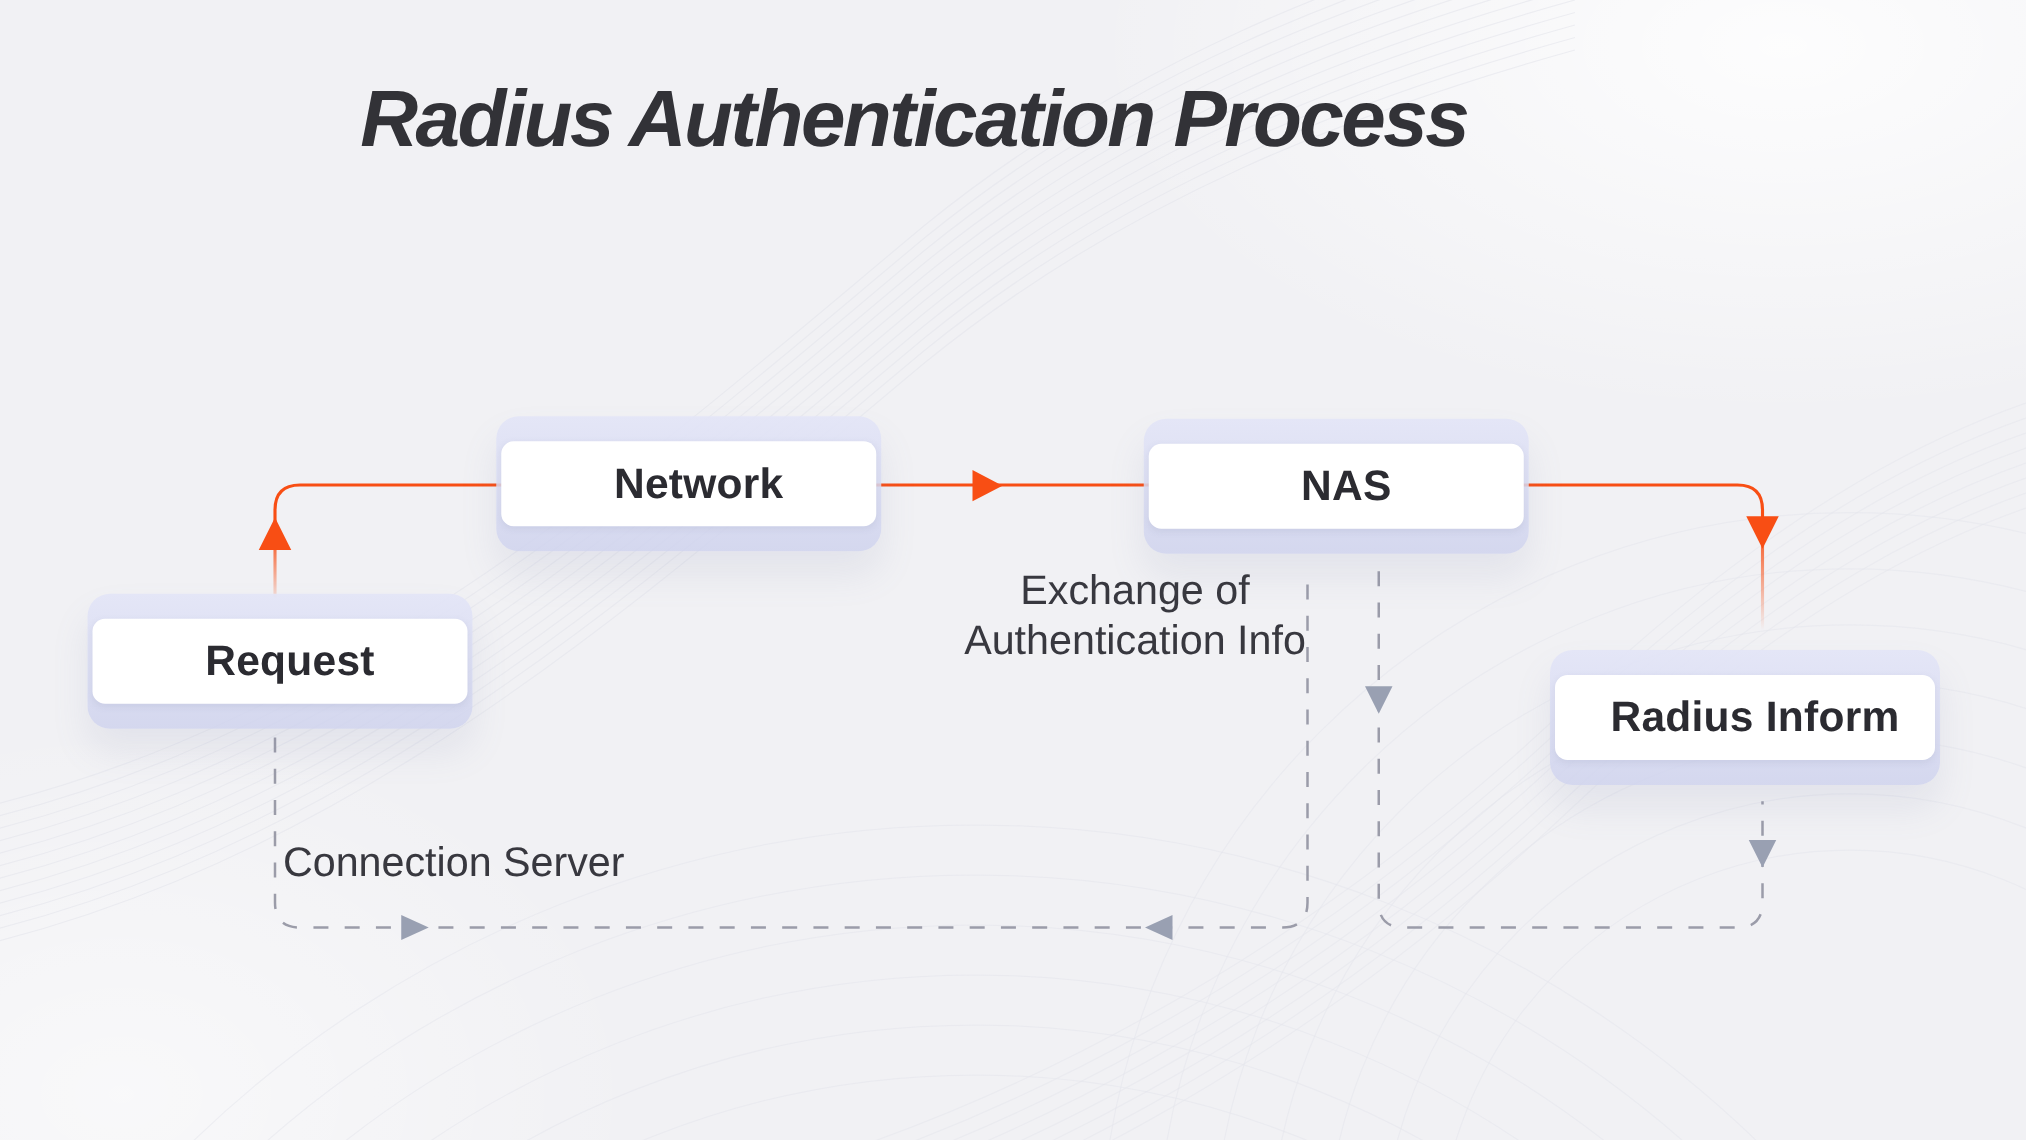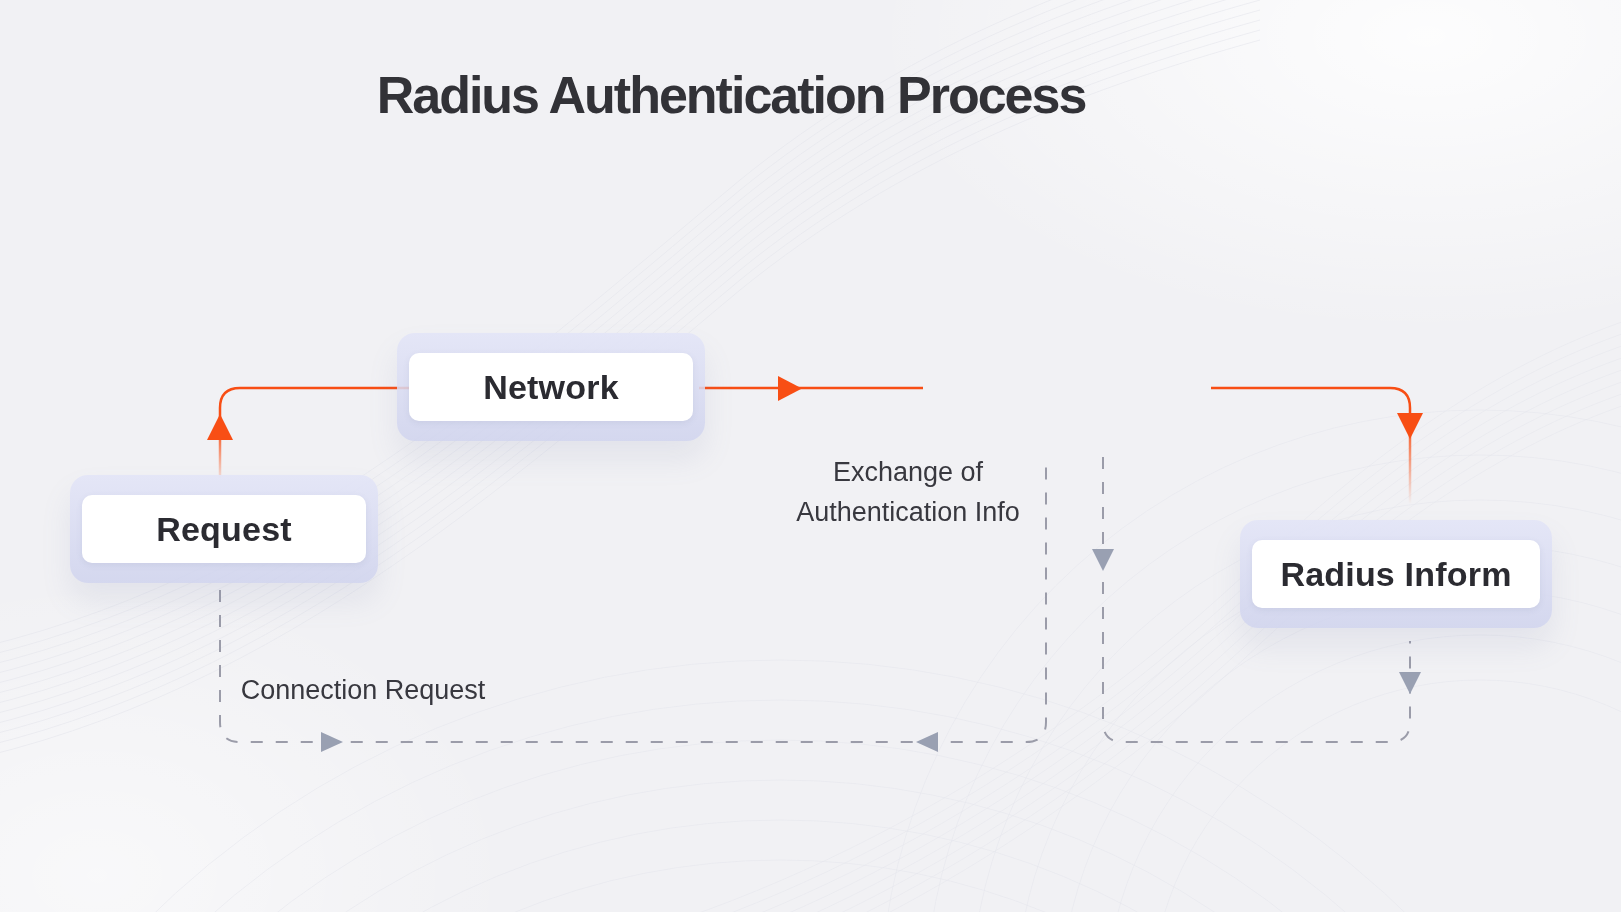--- a/index.html
+++ b/index.html
@@ -16,49 +16,50 @@
       radial-gradient(700px 500px at 6% 96%, rgba(255,255,255,0.55), rgba(255,255,255,0) 60%),
       #f1f1f4;
   }
   svg.layer{position:absolute;left:0;top:0;z-index:1;}
   svg.bg{z-index:0;}
 
   .title{
     position:absolute;left:0;top:42px;width:1462px;
     margin:0;
     text-align:center;
-    font-size:52px;line-height:106px;font-weight:700;
+    font-size:64px;line-height:106px;font-weight:700;
     letter-spacing:-2px;
     color:#323237;
     z-index:2;
+    font-style:italic;
   }
   .title-inner{display:inline-block;max-width:1000px;}
 
   .node{
     position:absolute;width:308px;height:108px;
     border-radius:18px;
     background:linear-gradient(180deg, rgba(227,229,247,0.92) 0%, rgba(205,209,237,0.80) 100%);
     box-shadow:0 18px 30px rgba(125,130,175,0.12);
     display:flex;align-items:center;justify-content:center;
     z-index:2;
   }
   .node-inner{
     width:284px;height:68px;
     background:#ffffff;
     border-radius:10px;
     box-shadow:0 2px 6px rgba(90,95,135,0.10);
-    display:flex;align-items:center;justify-content:center;
+    display:flex;align-items:center;justify-content:center;padding-left:16px;
   }
   .node-label{
     font-size:34px;font-weight:700;color:#2b2b31;letter-spacing:0.2px;
   }
 
   .flow-label{
     position:absolute;
-    font-size:27px;line-height:40px;
+    font-size:33px;line-height:40px;
     color:#38383f;
     text-align:center;
     z-index:2;
   }
 </style>
 </head>
 <body>
 
 <div id="canvas">
 
@@ -154,27 +155,32 @@
       <span class="node-label">Request</span>
     </div>
   </div>
 
   <div class="node" style="left:397px;top:333px">
     <div class="node-inner">
       <span class="node-label">Network</span>
     </div>
   </div>
 
+  <div class="node" style="left:915px;top:335px">
+    <div class="node-inner">
+      <span class="node-label">NAS</span>
+    </div>
+  </div>
 
   <div class="node" style="left:1240px;top:520px;width:312px">
     <div class="node-inner" style="width:288px">
       <span class="node-label">Radius Inform</span>
     </div>
   </div>
 
   
   <div class="flow-label" style="left:763px;top:452px;width:290px">Exchange of Authentication Info</div>
 
 
-  <div class="flow-label" style="left:213px;top:670px;width:300px">Connection Request</div>
+  <div class="flow-label" style="left:213px;top:670px;width:300px">Connection Server</div>
 
 
 </div>
 
 </body></html>

